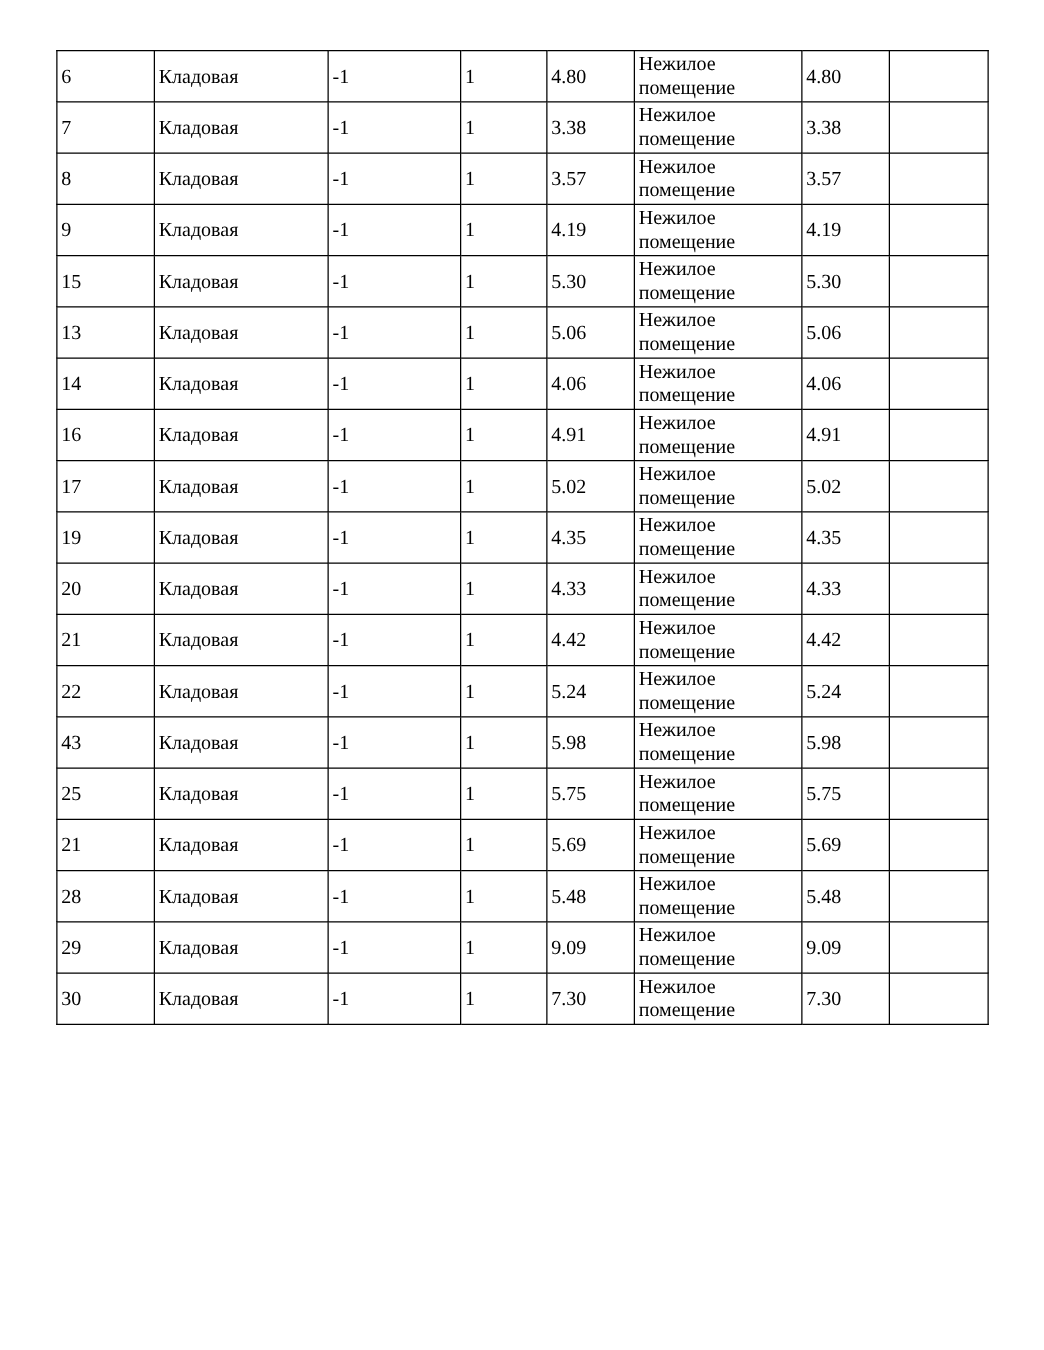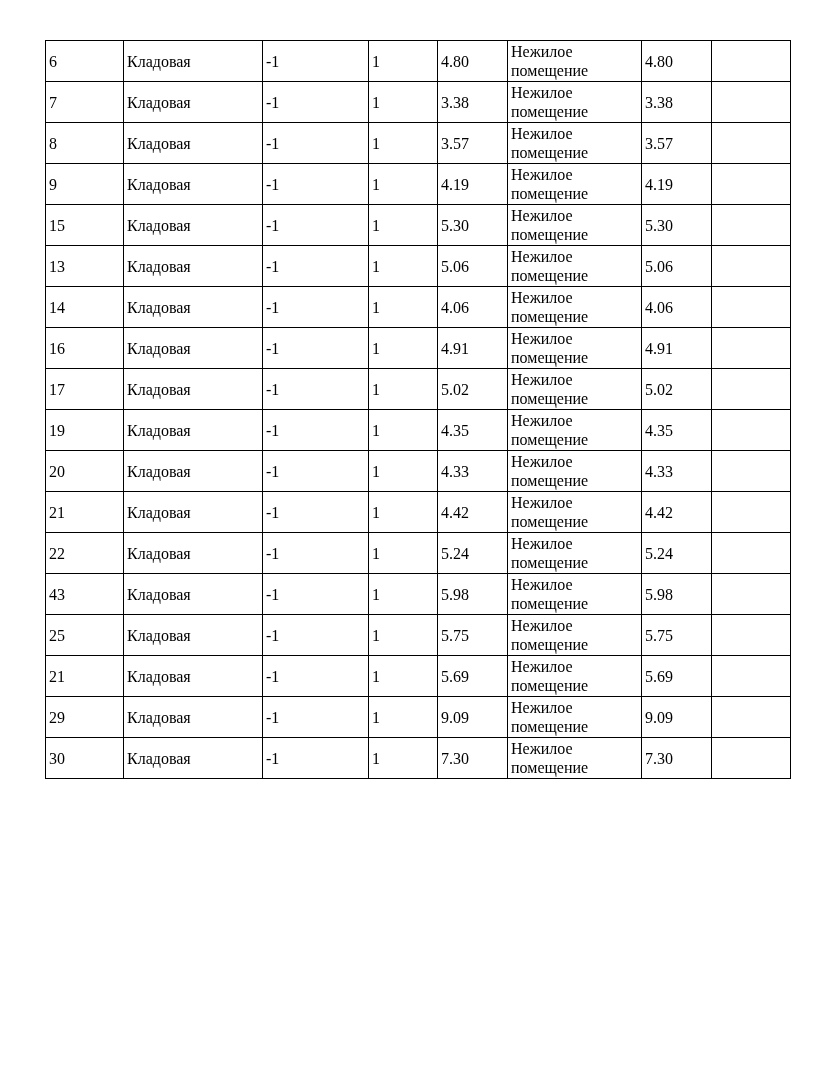--- a/index.html
+++ b/index.html
@@ -218,20 +218,30 @@
           <td class="col-num">21</td>
           <td class="col-name">Кладовая</td>
           <td class="col-floor">-1</td>
           <td class="col-count">1</td>
           <td class="col-area">5.69</td>
           <td class="col-type">Нежилое помещение</td>
           <td class="col-area2">5.69</td>
           <td class="col-extra"></td>
         </tr>
         <tr>
+          <td class="col-num">28</td>
+          <td class="col-name">Кладовая</td>
+          <td class="col-floor">-1</td>
+          <td class="col-count">1</td>
+          <td class="col-area">5.48</td>
+          <td class="col-type">Нежилое помещение</td>
+          <td class="col-area2">5.48</td>
+          <td class="col-extra"></td>
+        </tr>
+        <tr>
           <td class="col-num">29</td>
           <td class="col-name">Кладовая</td>
           <td class="col-floor">-1</td>
           <td class="col-count">1</td>
           <td class="col-area">9.09</td>
           <td class="col-type">Нежилое помещение</td>
           <td class="col-area2">9.09</td>
           <td class="col-extra"></td>
         </tr>
         <tr>

